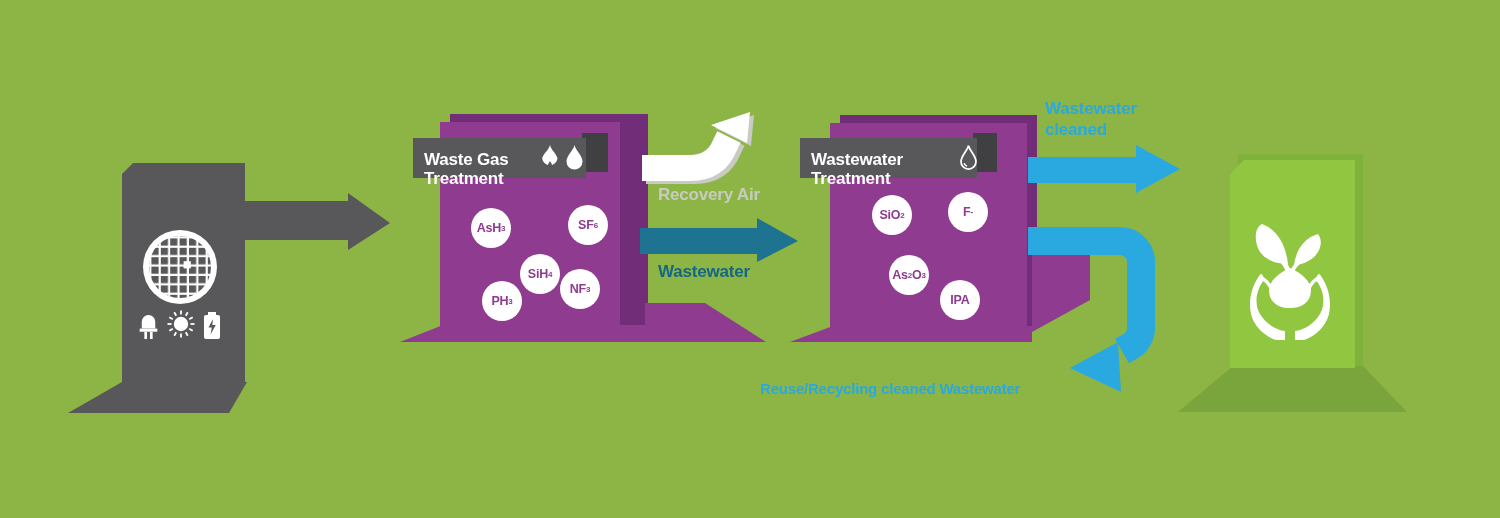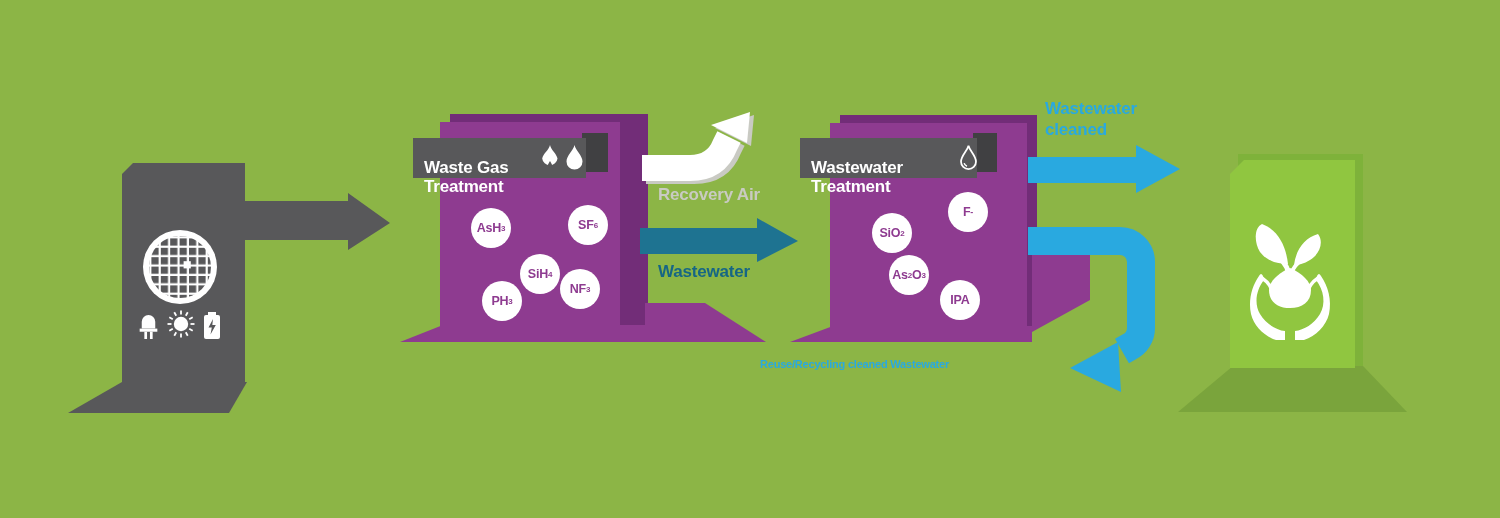--- a/index.html
+++ b/index.html
@@ -27,21 +27,21 @@
   .arrow-teal{left:640px;top:218px;width:158px;height:44px;background:var(--teal,#1e7391);
     clip-path:polygon(0 10px,117px 10px,117px 0,158px 23px,117px 44px,117px 36px,0 36px);z-index:3;}
   .arrow-blue{left:1028px;top:145px;width:152px;height:48px;background:var(--blue,#29a9e0);
     clip-path:polygon(0 12px,108px 12px,108px 0,152px 24px,108px 48px,108px 38px,0 38px);z-index:3;}
 
   
   .p-back{background:var(--purple_dark,#722d78);z-index:1;}
   .p-face{background:var(--purple,#8e3b90);z-index:2;}
   .p-floor{background:var(--purple,#8e3b90);z-index:1;}
   .banner-tab{background:var(--gray_dark,#404042);z-index:3;}
-  .banner{background:var(--gray,#58585a);z-index:4;color:#fff;padding:20px 0 0 11px;box-sizing:border-box;}
+  .banner{background:var(--gray,#58585a);z-index:4;color:#fff;padding:12px 0 0 11px;box-sizing:border-box;}
   .banner .bl{font-size:17px;line-height:19px;letter-spacing:-0.2px;}
   .chem{position:absolute;width:40px;height:40px;border-radius:50%;background:#fff;
     color:var(--purple,#8e3b90);font-size:12.5px;letter-spacing:-0.2px;
     display:flex;align-items:center;justify-content:center;z-index:3;}
   .chem sub{font-size:8px;vertical-align:-3px;}
   .chem sup{font-size:9px;vertical-align:3px;}
 
   
   .g-back{left:1238px;top:154px;width:125px;height:212px;background:var(--green_slab_dark,#7eb23a);z-index:1;}
   .g-floor{left:1178px;top:366px;width:229px;height:46px;background:var(--green_floor,#7aa43c);
@@ -146,21 +146,21 @@
   </svg>
   <div class="abs lbl t-airgray z5" style="left:658px;top:184px">Recovery Air</div>
 
   <div class="abs arrow-teal"></div>
   <div class="abs lbl t-teal z5" style="left:658px;top:261px">Wastewater</div>
 
   <div class="abs p-back" style="left:840px;top:115px;width:197px;height:213px"></div>
   <div class="abs p-floor" style="left:790px;top:326px;width:242px;height:16px;clip-path:polygon(43px 0,100% 0,100% 100%,0 100%)"></div>
   <div class="abs p-floor" style="left:1032px;top:255px;width:58px;height:77px;clip-path:polygon(0 0,100% 0,100% 45px,0 77px)"></div>
   <div class="abs p-face" style="left:830px;top:123px;width:197px;height:205px">
-    <div class="chem" style="left:42px;top:90px">SiO<sub>2</sub></div>
+    <div class="chem" style="left:42px;top:72px">SiO<sub>2</sub></div>
     <div class="chem" style="left:118px;top:69px">F<sup>-</sup></div>
     <div class="chem" style="left:59px;top:132px">As<sub>2</sub>O<sub>3</sub></div>
     <div class="chem" style="left:110px;top:157px">IPA</div>
   </div>
   <div class="abs banner-tab" style="left:973px;top:133px;width:24px;height:39px"></div>
   <div class="abs banner" style="left:800px;top:138px;width:177px;height:40px">
     <div class="bl">Wastewater</div>
     <div class="bl">Treatment</div>
     <svg class="abs" style="left:159px;top:6px" width="19" height="28" viewBox="0 0 18 27">
       <path d="M9 1.5 C8 6.5 1.8 11 1.8 17 A7.2 7.2 0 0 0 16.2 17 C16.2 11 10 6.5 9 1.5 Z" fill="none" stroke="#fff" stroke-width="1.7"></path>
@@ -171,21 +171,21 @@
   <div class="abs arrow-blue"></div>
   <div class="abs lbl t-blue z5" style="left:1045px;top:98px">
     <div>Wastewater</div>
     <div>cleaned</div>
   </div>
 
   <svg class="abs" style="left:1025px;top:225px;z-index:3" width="140" height="175" viewBox="0 0 140 175">
     <path d="M3 16 L95 16 A21 21 0 0 1 116 37 L116 103 A21 21 0 0 1 104 122 L97 126" stroke="#29a9e0" stroke-width="28" fill="none"></path>
     <polygon points="45,143 93,117 96,167" fill="#29a9e0"></polygon>
   </svg>
-  <div class="abs lbl t-blue z5" style="left:760px;top:354px;font-size:11px">Reuse/Recycling cleaned Wastewater</div>
+  <div class="abs lbl t-blue z5" style="left:760px;top:378px;font-size:15px">Reuse/Recycling cleaned Wastewater</div>
 
   <div class="abs g-back"></div>
   <div class="abs g-floor"></div>
   <div class="abs g-face">
     <svg class="abs" style="left:18px;top:58px" width="84" height="122" viewBox="0 0 84 122">
       <path d="M40 46 C38 28 30 12 14 6 C6 10 6 24 12 34 C18 42 28 46 40 46 Z" fill="#fff"></path>
       <path d="M46 47 C48 32 56 20 70 16 C76 24 72 36 62 42 C56 46 50 47 46 47 Z" fill="#fff"></path>
       <path d="M42 62 C41 52 38 46 30 38" stroke="#fff" stroke-width="5" fill="none" stroke-linecap="round"></path>
       <path d="M42 58 C44 50 50 44 58 38" stroke="#fff" stroke-width="4" fill="none" stroke-linecap="round"></path>
       <path d="M42 50 C30 55 21 64 21 72 C21 84 30 90 42 90 C54 90 63 84 63 72 C63 64 54 55 42 50 Z" fill="#fff"></path>

